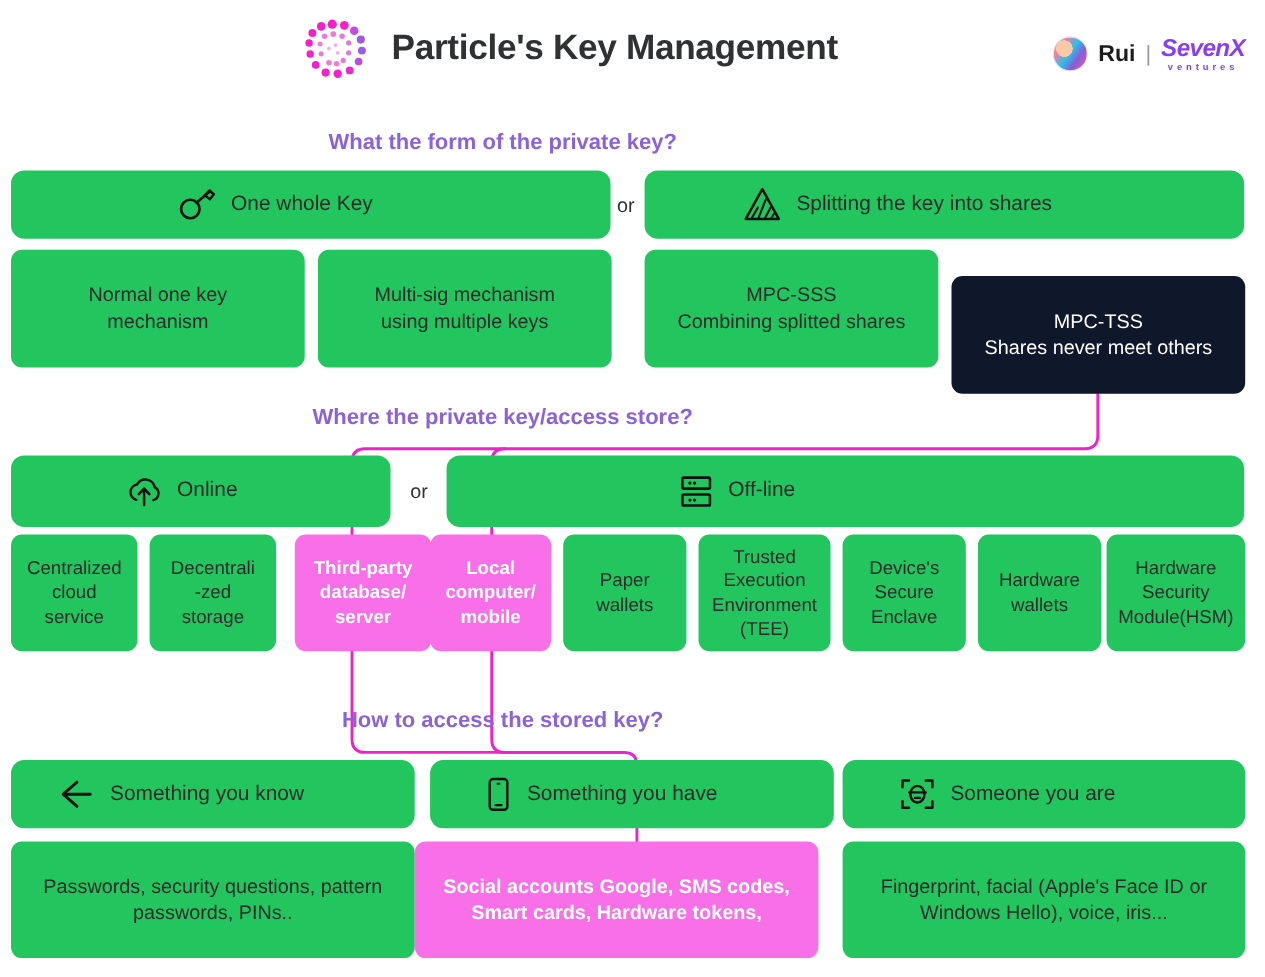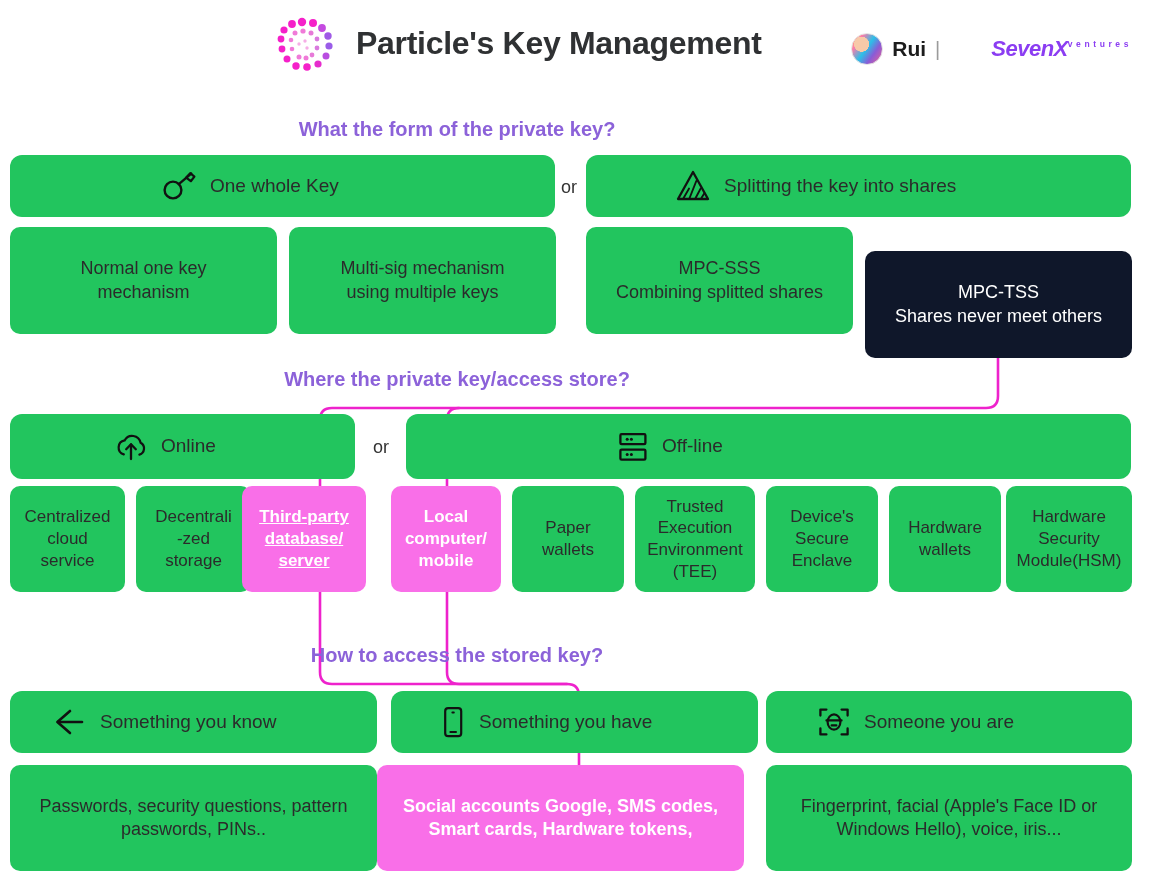--- a/index.html
+++ b/index.html
@@ -31,21 +31,21 @@
   .avatar{
     width:30px;height:30px;border-radius:50%;
     background:
       radial-gradient(circle at 32% 34%, #f7c9a8 0 26%, rgba(0,0,0,0) 27%),
       linear-gradient(125deg,#ffd24d 0%,#ff7aa8 22%,#2bc0e8 48%,#8a5bd6 70%,#f06292 100%);
     border:1px solid #e4e4e4;
     flex:0 0 auto;
   }
   .brand-name{font-size:21px;font-weight:bold;color:#1c1c1c;}
   .brand-sep{font-size:20px;color:#9b9b9b;font-weight:300;}
-  .brand-logo{display:flex;flex-direction:row;line-height:1;margin-left:42px;}
+  .brand-logo{display:flex;flex-direction:column;line-height:1;}
   .brand-logo .bl-main{
     font-size:22px;font-weight:bold;font-style:italic;letter-spacing:-0.5px;
     color:#8b3df2;
   }
   .brand-logo .bl-sub{
     font-size:8.5px;letter-spacing:3.6px;color:#8b3df2;font-weight:bold;
     margin-top:2px;text-align:center;
   }
   
   .question{
@@ -225,21 +225,21 @@
   </span>
   <span>Off-line</span>
 </div>
 
 <div class="card small-card" style="left:10px;top:486px;width:115px;height:106px;">
   <span class="txt">Centralized<br>cloud<br>service</span>
 </div>
 <div class="card small-card" style="left:136px;top:486px;width:115px;height:106px;">
   <span class="txt">Decentrali<br>-zed<br>storage</span>
 </div>
-<div class="card small-card hl2" style="left:242px;top:486px;width:124px;height:106px;text-decoration:underline;">
+<div class="card small-card hl2" style="left:268px;top:486px;width:124px;height:106px;">
   <span class="txt">Third-party<br>database/<br>server</span>
 </div>
 <div class="card small-card hl2" style="left:391px;top:486px;width:110px;height:106px;">
   <span class="txt">Local<br>computer/<br>mobile</span>
 </div>
 <div class="card small-card" style="left:512px;top:486px;width:112px;height:106px;">
   <span class="txt">Paper<br>wallets</span>
 </div>
 <div class="card small-card" style="left:635px;top:486px;width:120px;height:106px;">
   <span class="txt">Trusted<br>Execution<br>Environment<br>(TEE)</span>

